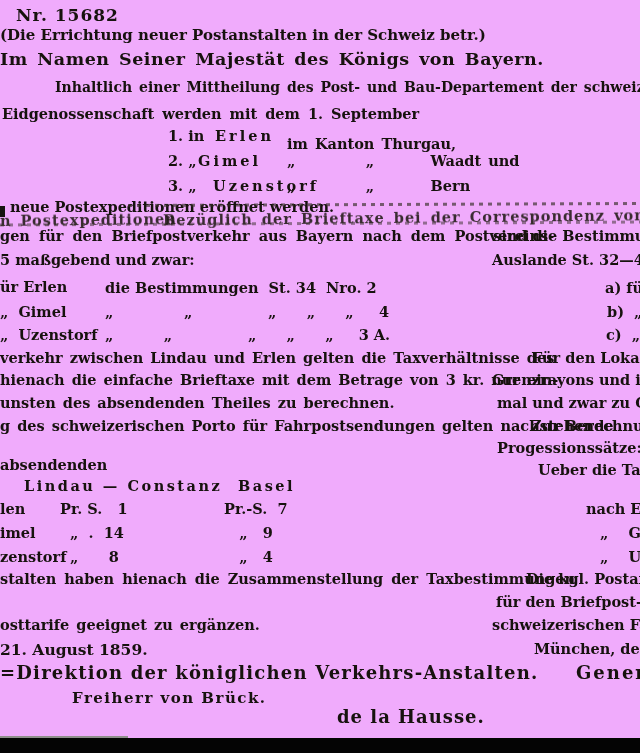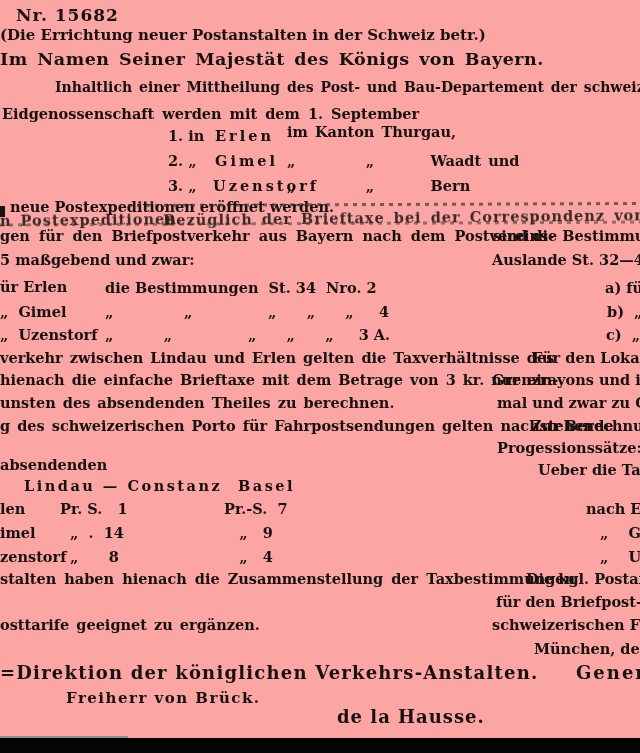--- a/index.html
+++ b/index.html
@@ -1,19 +1,19 @@
 <!DOCTYPE html>
 <html><head>
 <meta charset="utf-8">
 <style>
   html,body{margin:0;padding:0;background:#e8e8e4;}
   #page{
     position:relative;
     width:640px;height:753px;
-    background:#fca5a5;
+    background:#f0abfc;
     overflow:hidden;
     font-family:"DejaVu Serif",serif;
     color:#17120e;
   }
   .ln{
     position:absolute;
     white-space:pre;
     font:700 14.5px "DejaVu Serif",serif;
     color:#17120e;
     line-height:1.1;
@@ -57,24 +57,24 @@
 <div id="page">
 
   <div class="ln docnum" style="left:16px;top:6px">Nr. 15682</div>
   <div class="ln center subject" style="top:27px">(Die Errichtung neuer Postanstalten in der Schweiz betr.)</div>
   <div class="ln center procl" style="top:50px">Im Namen Seiner Majestät des Königs von Bayern.</div>
   <div class="ln intro1" style="left:55px;top:80px">Inhaltlich einer Mittheilung des Post- und Bau-Departement der schweizerischen</div>
   <div class="ln ws3" style="left:2px;top:106px">Eidgenossenschaft werden mit dem 1. September</div>
 
   <div class="ln" style="left:168px;top:128px">1. in</div>
   <div class="ln spname" style="left:215px;top:128px">Erlen</div>
-  <div class="ln ws2" style="left:287px;top:124px">im Kanton Thurgau,</div>
+  <div class="ln ws2" style="left:287px;top:136px">im Kanton Thurgau,</div>
 
   <div class="ln" style="left:168px;top:153px">2. „</div>
-  <div class="ln spname" style="left:215px;top:153px">Gimel</div>
+  <div class="ln spname" style="left:198px;top:153px">Gimel</div>
   <div class="ln ws2" style="left:287px;top:153px">„          „        Waadt und</div>
 
   <div class="ln" style="left:168px;top:178px">3. „</div>
   <div class="ln spname" style="left:213px;top:178px">Uzenstorf</div>
   <div class="ln ws2" style="left:287px;top:178px">„          „        Bern</div>
 
   <div class="ln" style="left:10px;top:199px">neue Postexpeditionen eröffnet werden.</div>
 
   <div class="noise-strip" style="left:128px;top:203px;width:512px"></div>
   <div class="ln garble" style="left:0px;top:212px">n Postexpeditionen</div>
@@ -108,22 +108,23 @@
   <div class="ln" style="left:0;top:525px">imel</div>
   <div class="ln" style="left:60px;top:525px">  „  .  14</div>
   <div class="ln" style="left:224px;top:525px">   „   9</div>
 
   <div class="ln" style="left:0;top:549px">zenstorf</div>
   <div class="ln" style="left:60px;top:549px">  „      8</div>
   <div class="ln" style="left:224px;top:549px">   „   4</div>
 
   <div class="ln ws3" style="left:0;top:571px">stalten haben hienach die Zusammenstellung der Taxbestimmungen</div>
   <div class="ln ws2" style="left:0;top:617px">osttarife geeignet zu ergänzen.</div>
+  <div class="ln datefs" style="left:0;top:641px">21. August 1859.</div>
   <div class="ln dirline" style="left:0;top:663px">=Direktion der königlichen Verkehrs-Anstalten.</div>
-  <div class="ln sig1" style="left:66px;top:690px">Freiherr von Brück.</div>
+  <div class="ln sig1" style="left:72px;top:690px">Freiherr von Brück.</div>
   <div class="ln sig2" style="left:337px;top:707px">de la Hausse.</div>
 
   <div class="ln" style="left:493px;top:228px">sind die Bestimmung</div>
   <div class="ln" style="left:492px;top:252px">Auslande St. 32—4</div>
   <div class="ln" style="left:605px;top:280px">a) fü</div>
   <div class="ln" style="left:607px;top:304px">b)  „</div>
   <div class="ln" style="left:606px;top:327px">c)  „</div>
   <div class="ln" style="left:532px;top:350px">Für den Lokalv</div>
   <div class="ln" style="left:492px;top:372px">Grenzrayons und ist</div>
   <div class="ln" style="left:497px;top:395px">mal und zwar zu G</div>

